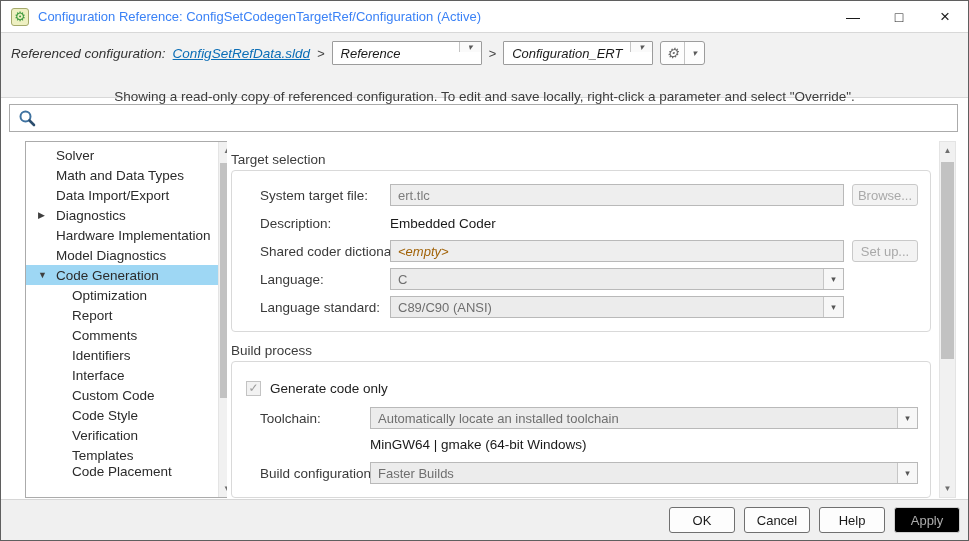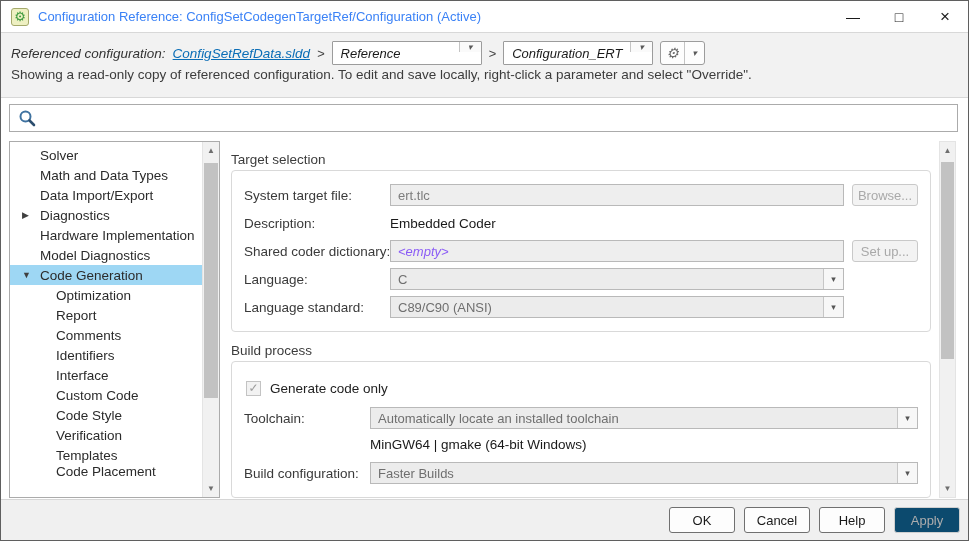--- a/index.html
+++ b/index.html
@@ -46,37 +46,37 @@
   .combo-arrow {
     width:22px; border-left:1px solid #c4c4c4; background:#fafafa;
     display:flex; align-items:center; justify-content:center; color:#5a5a5a; font-size:9px;
   }
   .gear-btn {
     display:flex; align-items:stretch; height:24px; background:#fdfdfd;
     border:1px solid #9c9c9c; border-radius:3px; overflow:hidden;
   }
   .gear-seg { width:23px; display:flex; align-items:center; justify-content:center; color:#6b6b6b; font-size:14px; }
   .gear-dd  { width:20px; border-left:1px solid #c4c4c4; display:flex; align-items:center; justify-content:center; color:#5a5a5a; font-size:9px; }
-  .info-row { margin-top:0; font-size:13.5px; color:#3c3c3c; }
+  .info-row { margin-top:22px; font-size:13.5px; color:#3c3c3c;text-align:center; }
 
   
   .search-box {
     position:absolute; top:103px; left:8px; width:949px; height:28px;
     background:#fff; border:1px solid #ababab; display:flex; align-items:center;
   }
   .search-icon { width:20px; height:20px; margin-left:7px; flex:none; }
   .search-input {
     flex:1; border:none; outline:none; background:transparent;
     font-family:"Liberation Sans", sans-serif; font-size:15px; color:#333; margin-left:6px;
   }
   .search-input::placeholder { color:#9a9a9a; font-style:italic; }
 
   
   .tree-panel {
-    position:absolute; top:140px; left:8px; width:211px; height:357px;
+    position:absolute; top:140px; left:24px; width:211px; height:357px;
     background:#fff; border:1px solid #ababab; overflow:hidden;
   }
   .tree-items { position:absolute; top:3px; left:0; right:17px; }
   .tree-item { display:flex; align-items:center; height:20px; padding-left:12px; cursor:default; }
   .tree-item.selected { background:#9ed7f4; }
   .tree-item.clipped { height:13px; overflow:hidden; }
   .tree-arrow { width:18px; flex:none; font-size:9px; color:#3f3f3f; }
   .tree-item.indent .tree-arrow { width:34px; }
   .tree-label { font-size:13.5px; color:#2b2b2b; white-space:nowrap; }
 
@@ -93,27 +93,27 @@
 
   
   .main-panel { position:absolute; top:140px; left:226px; width:706px; height:357px; overflow:hidden; background:#fff; }
   .section-title { margin:11px 0 3px 4px; font-size:13.5px; color:#3c3c3c; }
   .groupbox {
     margin-left:4px; width:700px; border:1px solid #d9d9d9; border-radius:4px;
     padding:7px 12px;
   }
   .g1row { display:grid; grid-template-columns:138px 1fr 66px; gap:0 8px; align-items:center; margin:6px 0; min-height:22px; }
   .g2row { display:grid; grid-template-columns:118px 1fr; gap:0 8px; align-items:center; margin:6px 0; min-height:22px; }
-  .flabel { font-size:13.5px; color:#3a3a3a; white-space:nowrap; }
+  .flabel { font-size:13.5px; color:#3a3a3a; white-space:nowrap;margin-left:16px; }
   .fvalue { font-size:13.5px; color:#1a1a1a; }
   .dis-input {
     width:100%; height:22px; background:#eeeeee; border:1px solid #b9b9b9;
     color:#7d7d7d; font-size:13px; padding:0 7px; font-family:"Liberation Sans", sans-serif;
   }
-  .dis-input.italic { font-style:italic; color:#8b5cf6; }
+  .dis-input.italic { font-style:italic; color:#a16207; }
   .dis-btn {
     height:22px; border:1px solid #c9c9c9; border-radius:3px; background:#f3f3f3;
     color:#a9a9a9; font-size:13px; font-family:"Liberation Sans", sans-serif;
   }
   .dropdown {
     height:22px; background:#ececec; border:1px solid #b9b9b9;
     display:flex; align-items:center; overflow:hidden;
   }
   .dd-text { flex:1; padding-left:7px; font-size:13px; color:#6f6f6f; white-space:nowrap; }
   .dd-arrow {
@@ -131,21 +131,21 @@
   
   .footer {
     position:absolute; left:0; right:0; bottom:0; height:41px; background:#f0f0f0;
     border-top:1px solid #d6d6d6; display:flex; align-items:center; justify-content:flex-end;
     gap:9px; padding-right:8px;
   }
   .btn {
     width:66px; height:26px; border:1px solid #707070; border-radius:3px;
     background:#fdfdfd; font-size:13px; color:#1a1a1a; font-family:"Liberation Sans", sans-serif;
   }
-  .btn.disabled { border-color:#cfcfcf; color:#adadad; background:#0c4a6e; }
+  .btn.disabled { border-color:#cfcfcf; color:#adadad; background:#000000; }
 </style>
 </head>
 <body>
 
 <div class="window">
 
   <div class="titlebar">
     <span class="app-icon">⚙</span>
     <span class="win-title">Configuration Reference: ConfigSetCodegenTargetRef/Configuration (Active)</span>
     <div class="win-controls">

